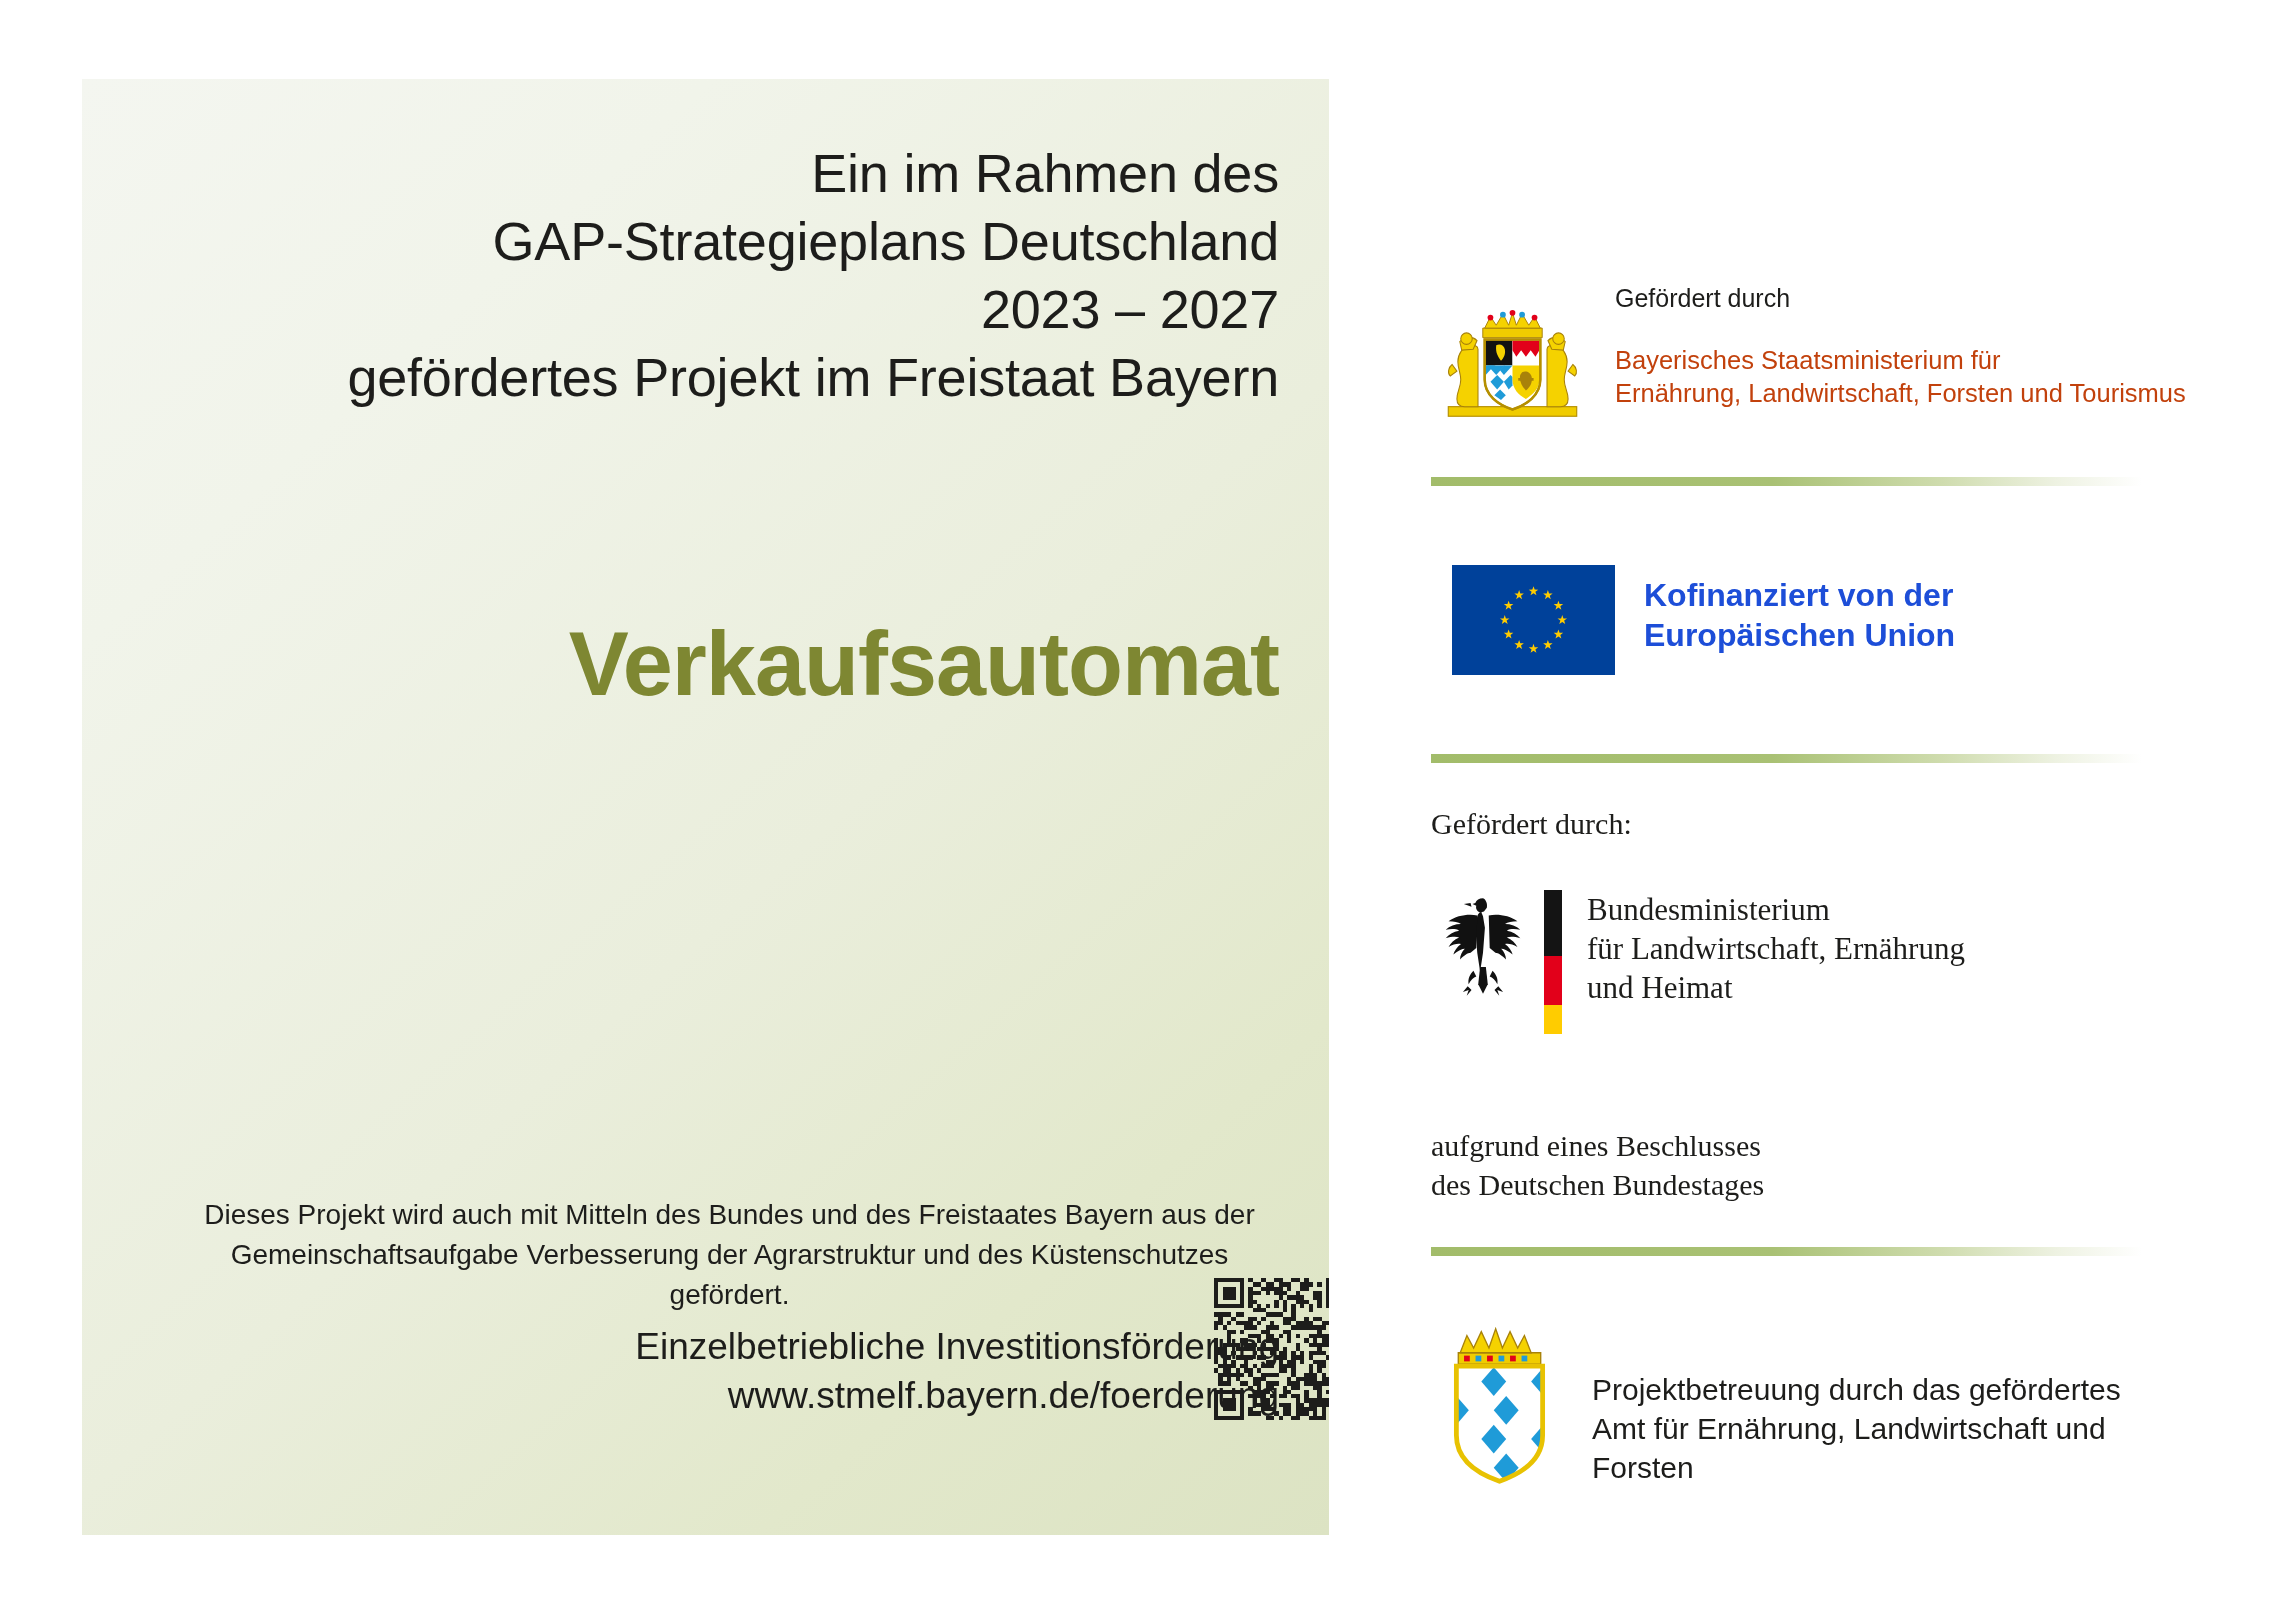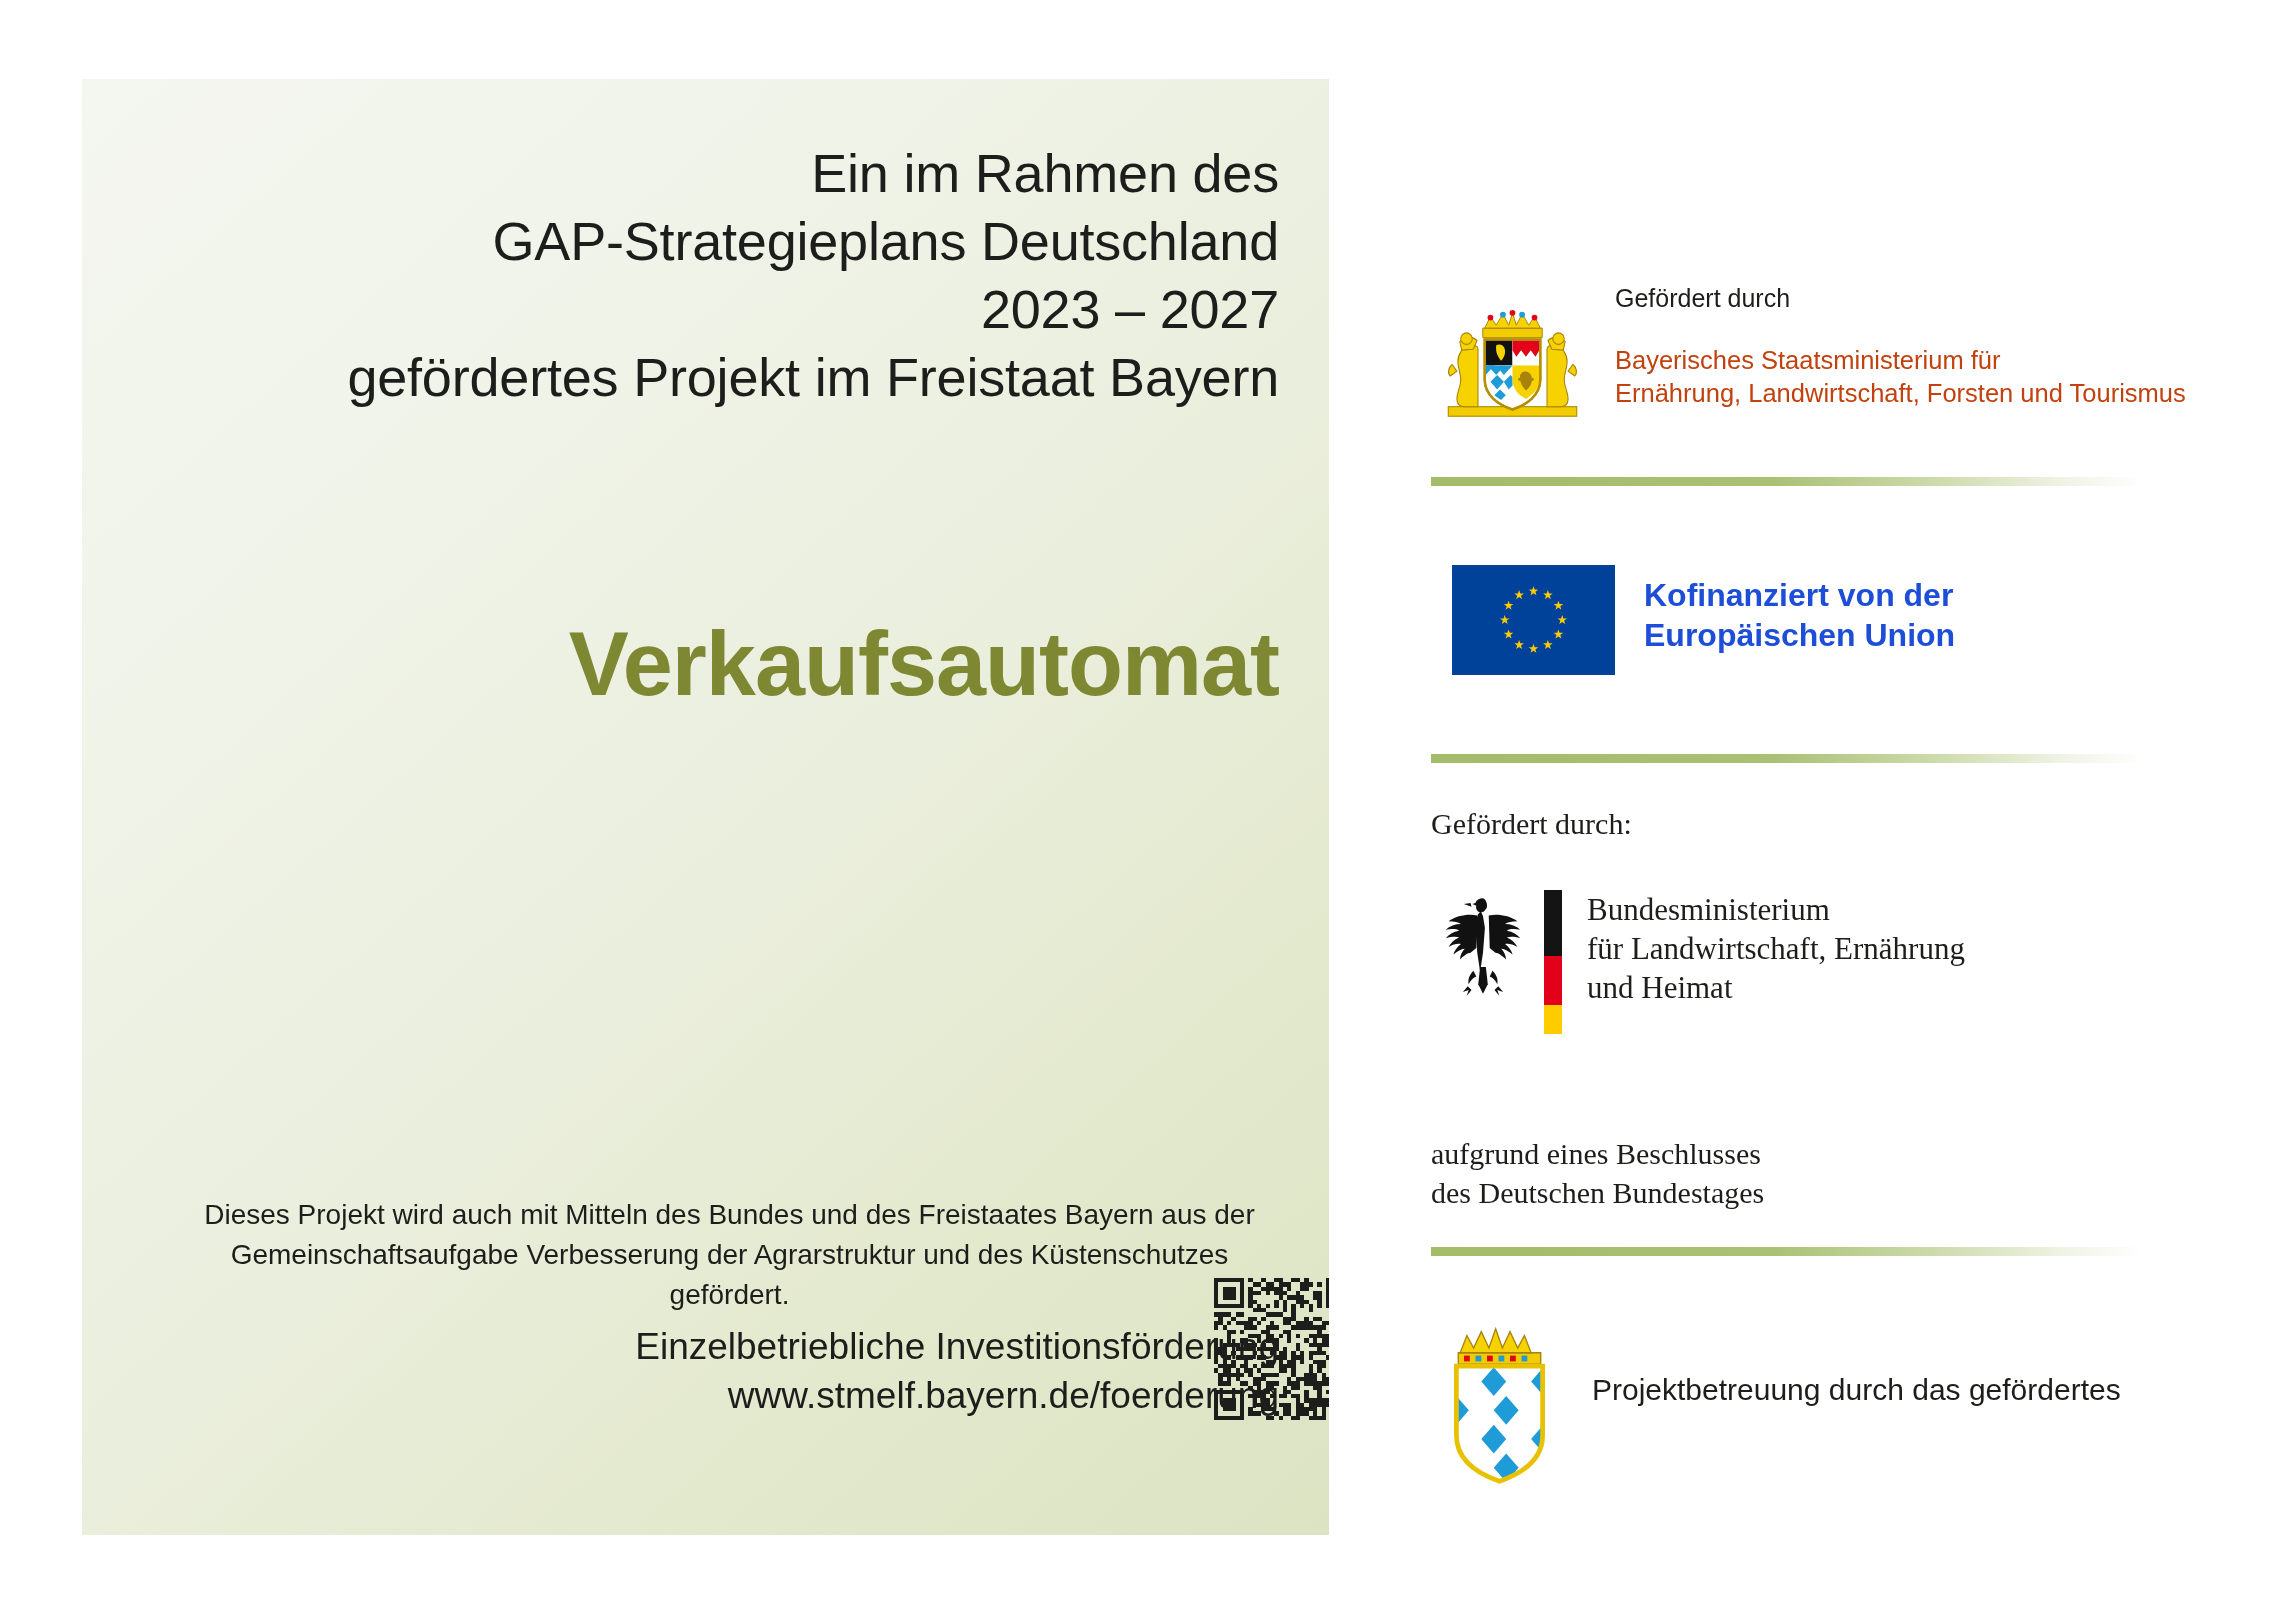--- a/index.html
+++ b/index.html
@@ -71,21 +71,21 @@
   .eutext{position:absolute;left:213px;top:9.6px;font-size:32px;line-height:1.25;color:#1d4ed8;font-weight:700;}
 
   
   .bmel-kicker{position:absolute;left:0;top:0;font-size:30px;font-family:"Liberation Serif",serif;color:#1d1d1b;}
   .eagle{position:absolute;left:7.7px;top:85px;width:88px;height:108px;}
   .flagbar{position:absolute;left:113px;top:83px;width:18px;height:144px;
            background:linear-gradient(180deg,#141414 0%,#141414 46%,#e2001a 46%,#e2001a 80%,#ffcc00 80%,#ffcc00 100%);}
   .bmel-name{position:absolute;left:156px;top:83px;font-size:31px;line-height:1.26;
              font-family:"Liberation Serif",serif;color:#1d1d1b;}
 
-  .bundestag{position:absolute;left:0;top:8px;font-size:30px;line-height:1.3;
+  .bundestag{position:absolute;left:0;top:0;font-size:30px;line-height:1.3;
              font-family:"Liberation Serif",serif;color:#1d1d1b;}
 
   
   .shield{position:absolute;left:9.6px;top:0;width:117px;height:161px;}
   .aelf-text{position:absolute;left:161px;top:46px;font-size:30px;line-height:1.3;color:#1d1d1b;}
 </style>
 </head>
 <body>
 
 <div class="page">
@@ -917,18 +917,19 @@
               <polygon points="16,255 29,270 16,285 3,270"></polygon>
               <polygon points="68,255 81,270 68,285 55,270"></polygon>
               <polygon points="120,255 133,270 120,285 107,270"></polygon>
               <polygon points="172,255 185,270 172,285 159,270"></polygon>
             </g>
         </g>
         <path d="M16 44h90v72c0 26-22 40-45 48-23-8-45-22-45-48z" fill="none" stroke="#e8c202" stroke-width="5"></path>
       </svg>
       <div class="aelf-text">
         <div>Projektbetreuung durch das gefördertes</div>
+        <div>Amt für Ernährung, Landwirtschaft und Forsten</div>
       </div>
     </div>
 
   </div>
 </div>
 
 
 </body></html>

